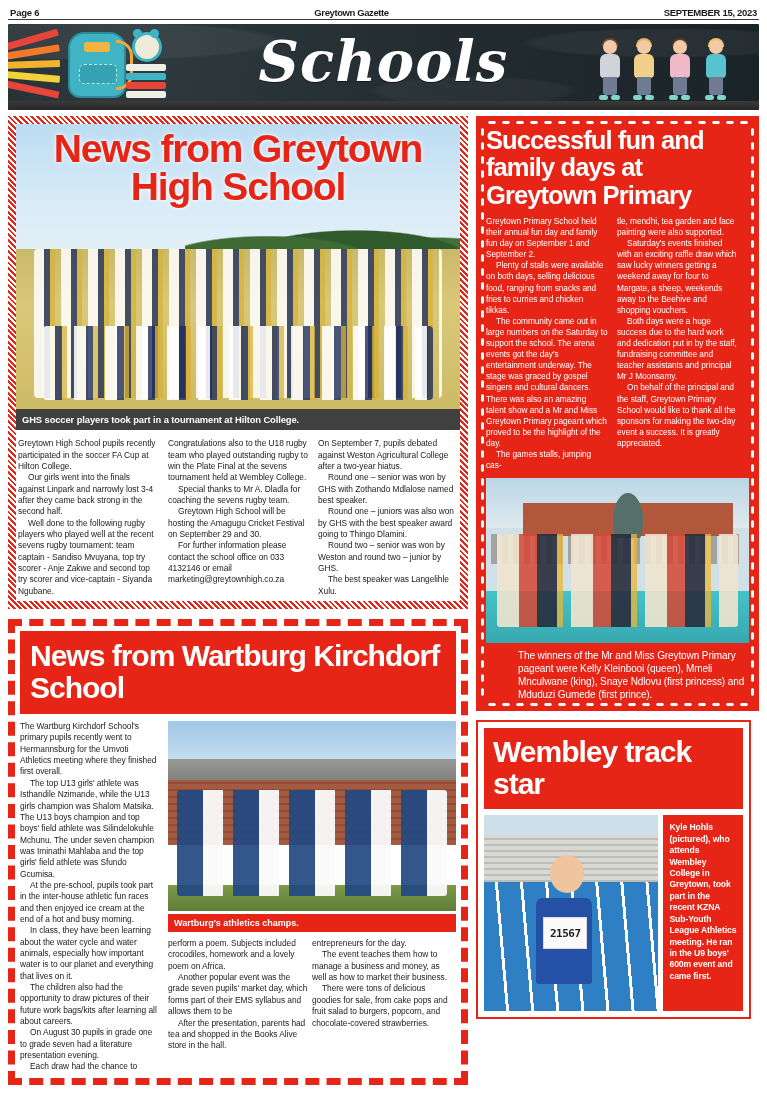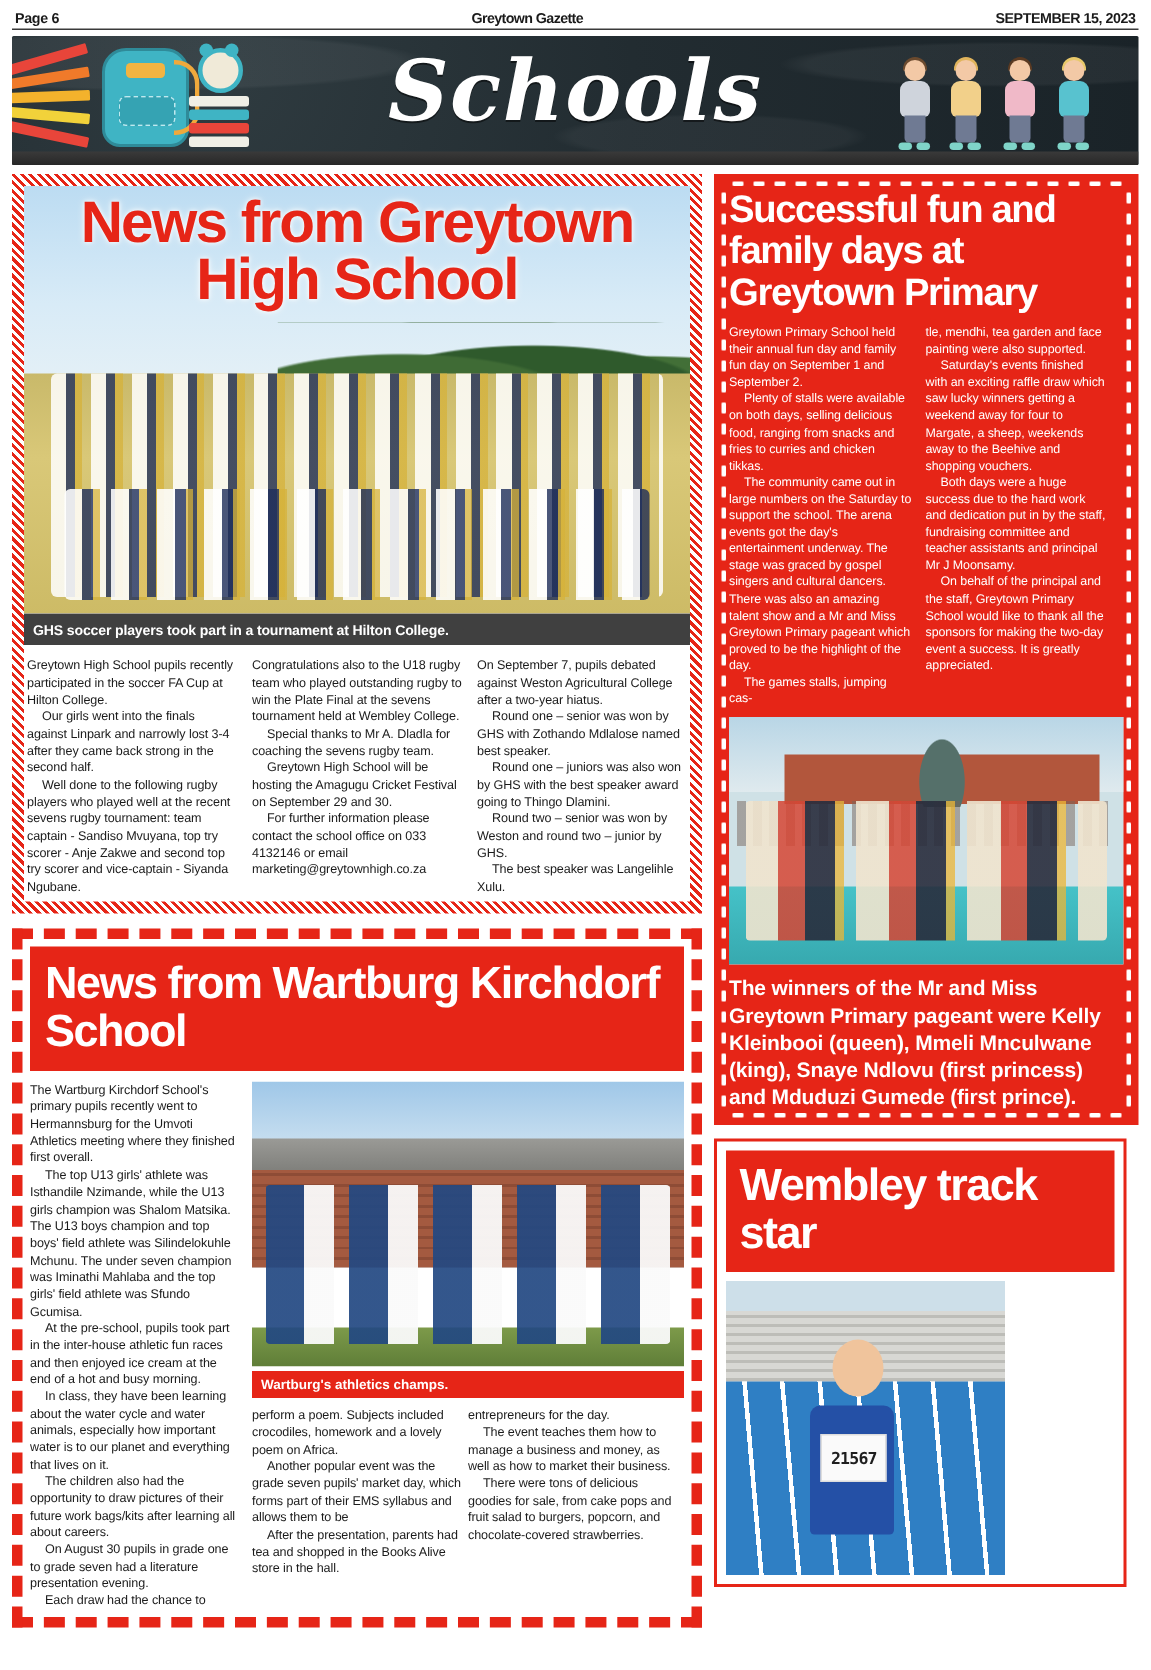--- a/index.html
+++ b/index.html
@@ -168,21 +168,21 @@
   .gp-sky{position:absolute;left:0;right:0;top:0;height:30%;background:linear-gradient(#b9d6e6,#dfeaee);}
   .gp-roof{position:absolute;left:14%;right:6%;top:15%;height:20%;background:#b2563c;}
   .gp-tree{position:absolute;left:46%;top:2%;width:16%;height:34%;background:radial-gradient(ellipse at 50% 70%,#55706a 0 50%,transparent 52%);}
   .gp-ground{position:absolute;left:0;right:0;bottom:0;height:32%;background:linear-gradient(#45c2c8,#37a9af);}
   .gp-crowd{position:absolute;left:2%;right:2%;top:34%;height:18%;background:repeating-linear-gradient(90deg,rgba(120,100,90,.5) 0 6px,transparent 6px 11px);}
   .gp-people{position:absolute;left:4%;right:4%;bottom:10%;height:56%;
     background:repeating-linear-gradient(90deg,
       rgba(240,228,206,.9) 0 22px, rgba(214,70,52,.85) 22px 40px,
       rgba(40,44,60,.9) 40px 60px, rgba(236,182,54,.75) 60px 66px,
       transparent 66px 74px);border-radius:3px;}
-  .gp-caption{color:#ffffff;font-size:14px;font-weight:bold;line-height:1.3;margin-top:6px;letter-spacing:-0.1px;}
+  .gp-caption{color:#ffffff;font-size:10px;font-weight:normal;line-height:1.3;margin-top:6px;letter-spacing:-0.1px;margin-left:32px;}
 
   
   .wb-box{position:relative;margin-top:9px;width:275px;box-sizing:border-box;border:2.5px solid #e62517;padding:6px;}
   .wb-headline{background:#e62517;color:#fff;font-size:30px;font-weight:bold;line-height:1.05;letter-spacing:-1px;padding:8px 9px 10px 9px;}
   .wb-row{display:flex;gap:5px;margin-top:6px;}
   .wb-photo{position:relative;width:186px;height:196px;overflow:hidden;background:#2f6fb5;}
   .wb-sky{position:absolute;left:0;right:0;top:0;height:12%;background:#cddfe9;}
   .wb-stand{position:absolute;left:0;right:0;top:10%;height:26%;background:repeating-linear-gradient(0deg,#d8d8d4 0 4px,#bdbdb8 4px 6px);}
   .wb-track{position:absolute;left:0;right:0;bottom:0;height:66%;
     background:repeating-linear-gradient(85deg,#2f7fc4 0 22px,#ffffff 22px 25px);}
@@ -405,18 +405,19 @@
         <div class="wb-headline">Wembley track star</div>
         <div class="wb-row">
           <div class="wb-photo">
             <div class="wb-sky"></div>
               <div class="wb-stand"></div>
               <div class="wb-track"></div>
             <div class="wb-kid-head"></div>
               <div class="wb-kid-body"></div>
             <div class="wb-bib">21567</div>
           </div>
+          <div class="wb-caption">Kyle Hohls (pictured), who attends Wembley College in Greytown, took part in the recent KZNA Sub-Youth League Athletics meeting. He ran in the U9 boys' 600m event and came first.</div>
         </div>
       </div>
 
     </div>
   </div>
 </div>
 
 </body></html>

